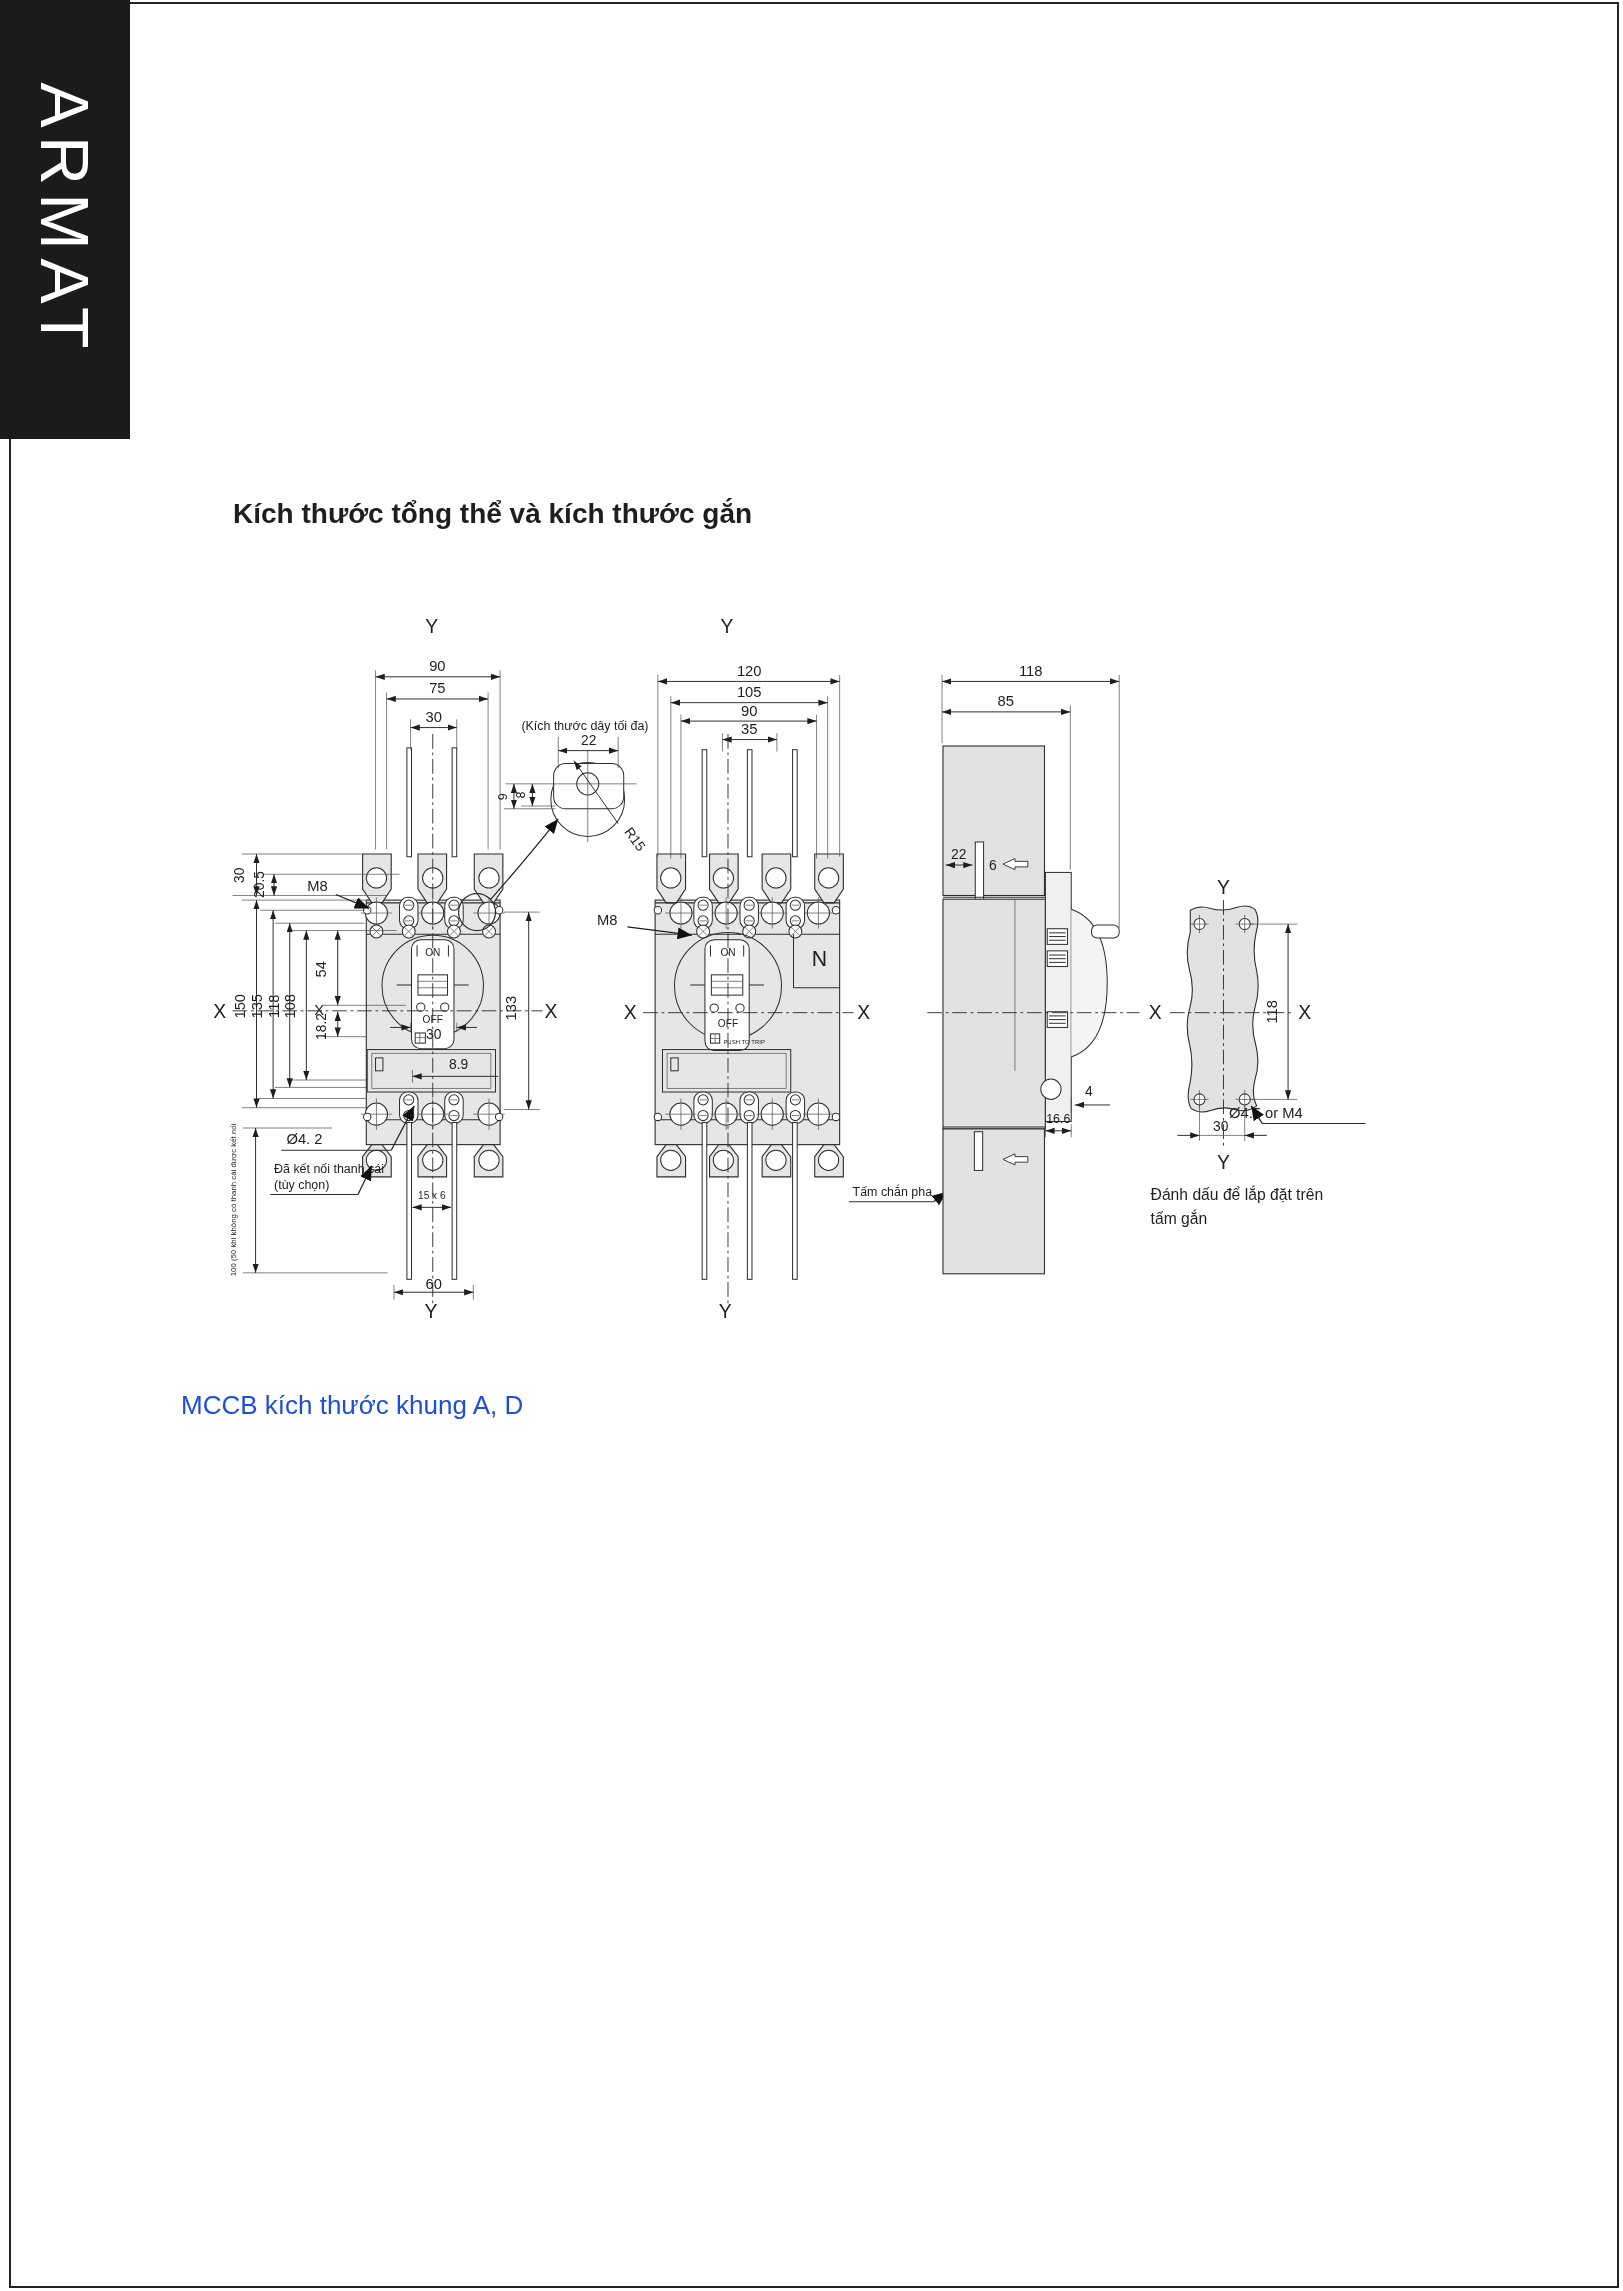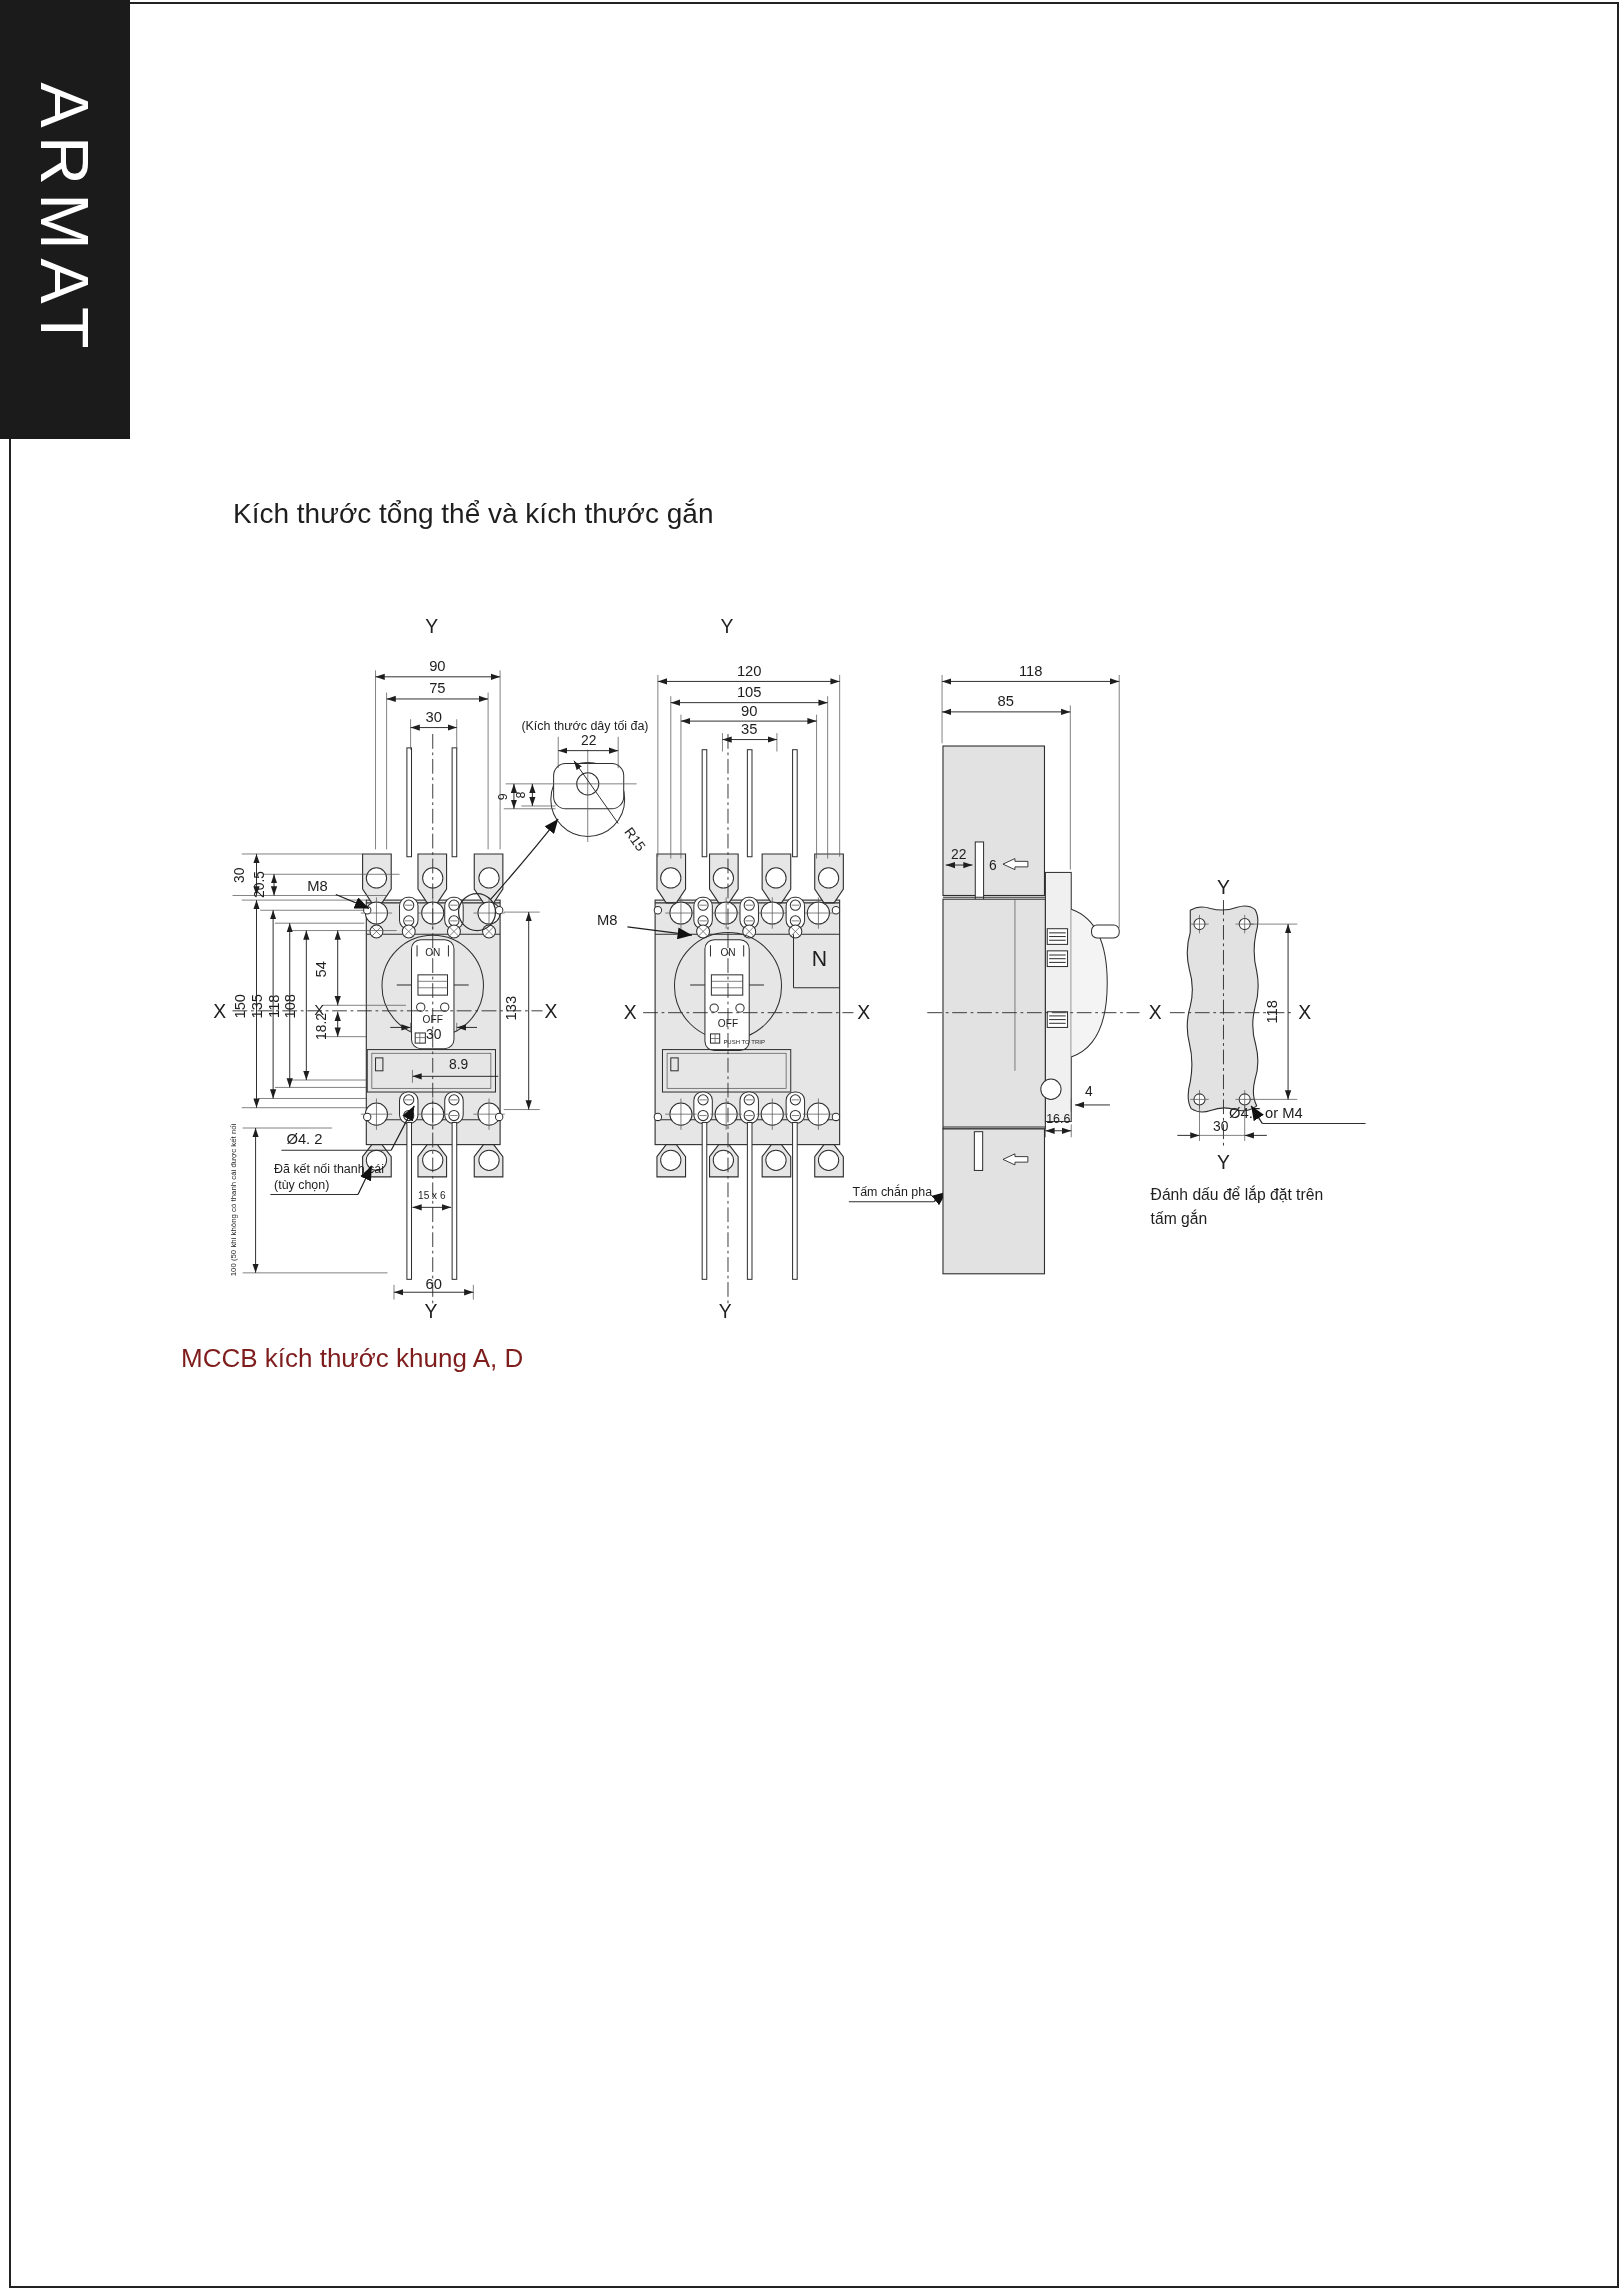--- a/index.html
+++ b/index.html
@@ -13,24 +13,24 @@
   }
   .banner-inner {
     position:absolute; left:130px; top:0; width:439px; height:130px;
     transform:rotate(90deg); transform-origin:left top;
     display:flex; align-items:center; justify-content:center;
   }
   .banner-text {
     color:#fff; font-size:68px; letter-spacing:8.3px; font-weight:400;
   }
   .title {
-    position:absolute; left:233px; top:498px; font-size:28px; font-weight:normal; color:#1e1e1e;
+    position:absolute; left:233px; top:498px; font-size:28px; font-weight:bold; color:#1e1e1e;
   }
   .caption {
-    position:absolute; left:181px; top:1343px; font-size:26px; color:#7f1d1d;
+    position:absolute; left:181px; top:1390px; font-size:26px; color:#1d4ed8;
   }
   svg.draw { position:absolute; left:0; top:0; }
   
   .ln   { stroke:#2e2e2e; stroke-width:1.1; fill:none; }
   .ln2  { stroke:#2e2e2e; stroke-width:1.4; fill:none; }
   .thin { stroke:#555;    stroke-width:0.8; fill:none; }
   .dash { stroke:#2e2e2e; stroke-width:1; stroke-dasharray:16 4 3 4; fill:none; }
   .fillg  { fill:#e6e6e6; stroke:#2e2e2e; stroke-width:1.2; }
   .fillg2 { fill:#e2e2e2; stroke:#2e2e2e; stroke-width:1.2; }
   .wht  { fill:#ffffff; stroke:#2e2e2e; stroke-width:1.1; }

